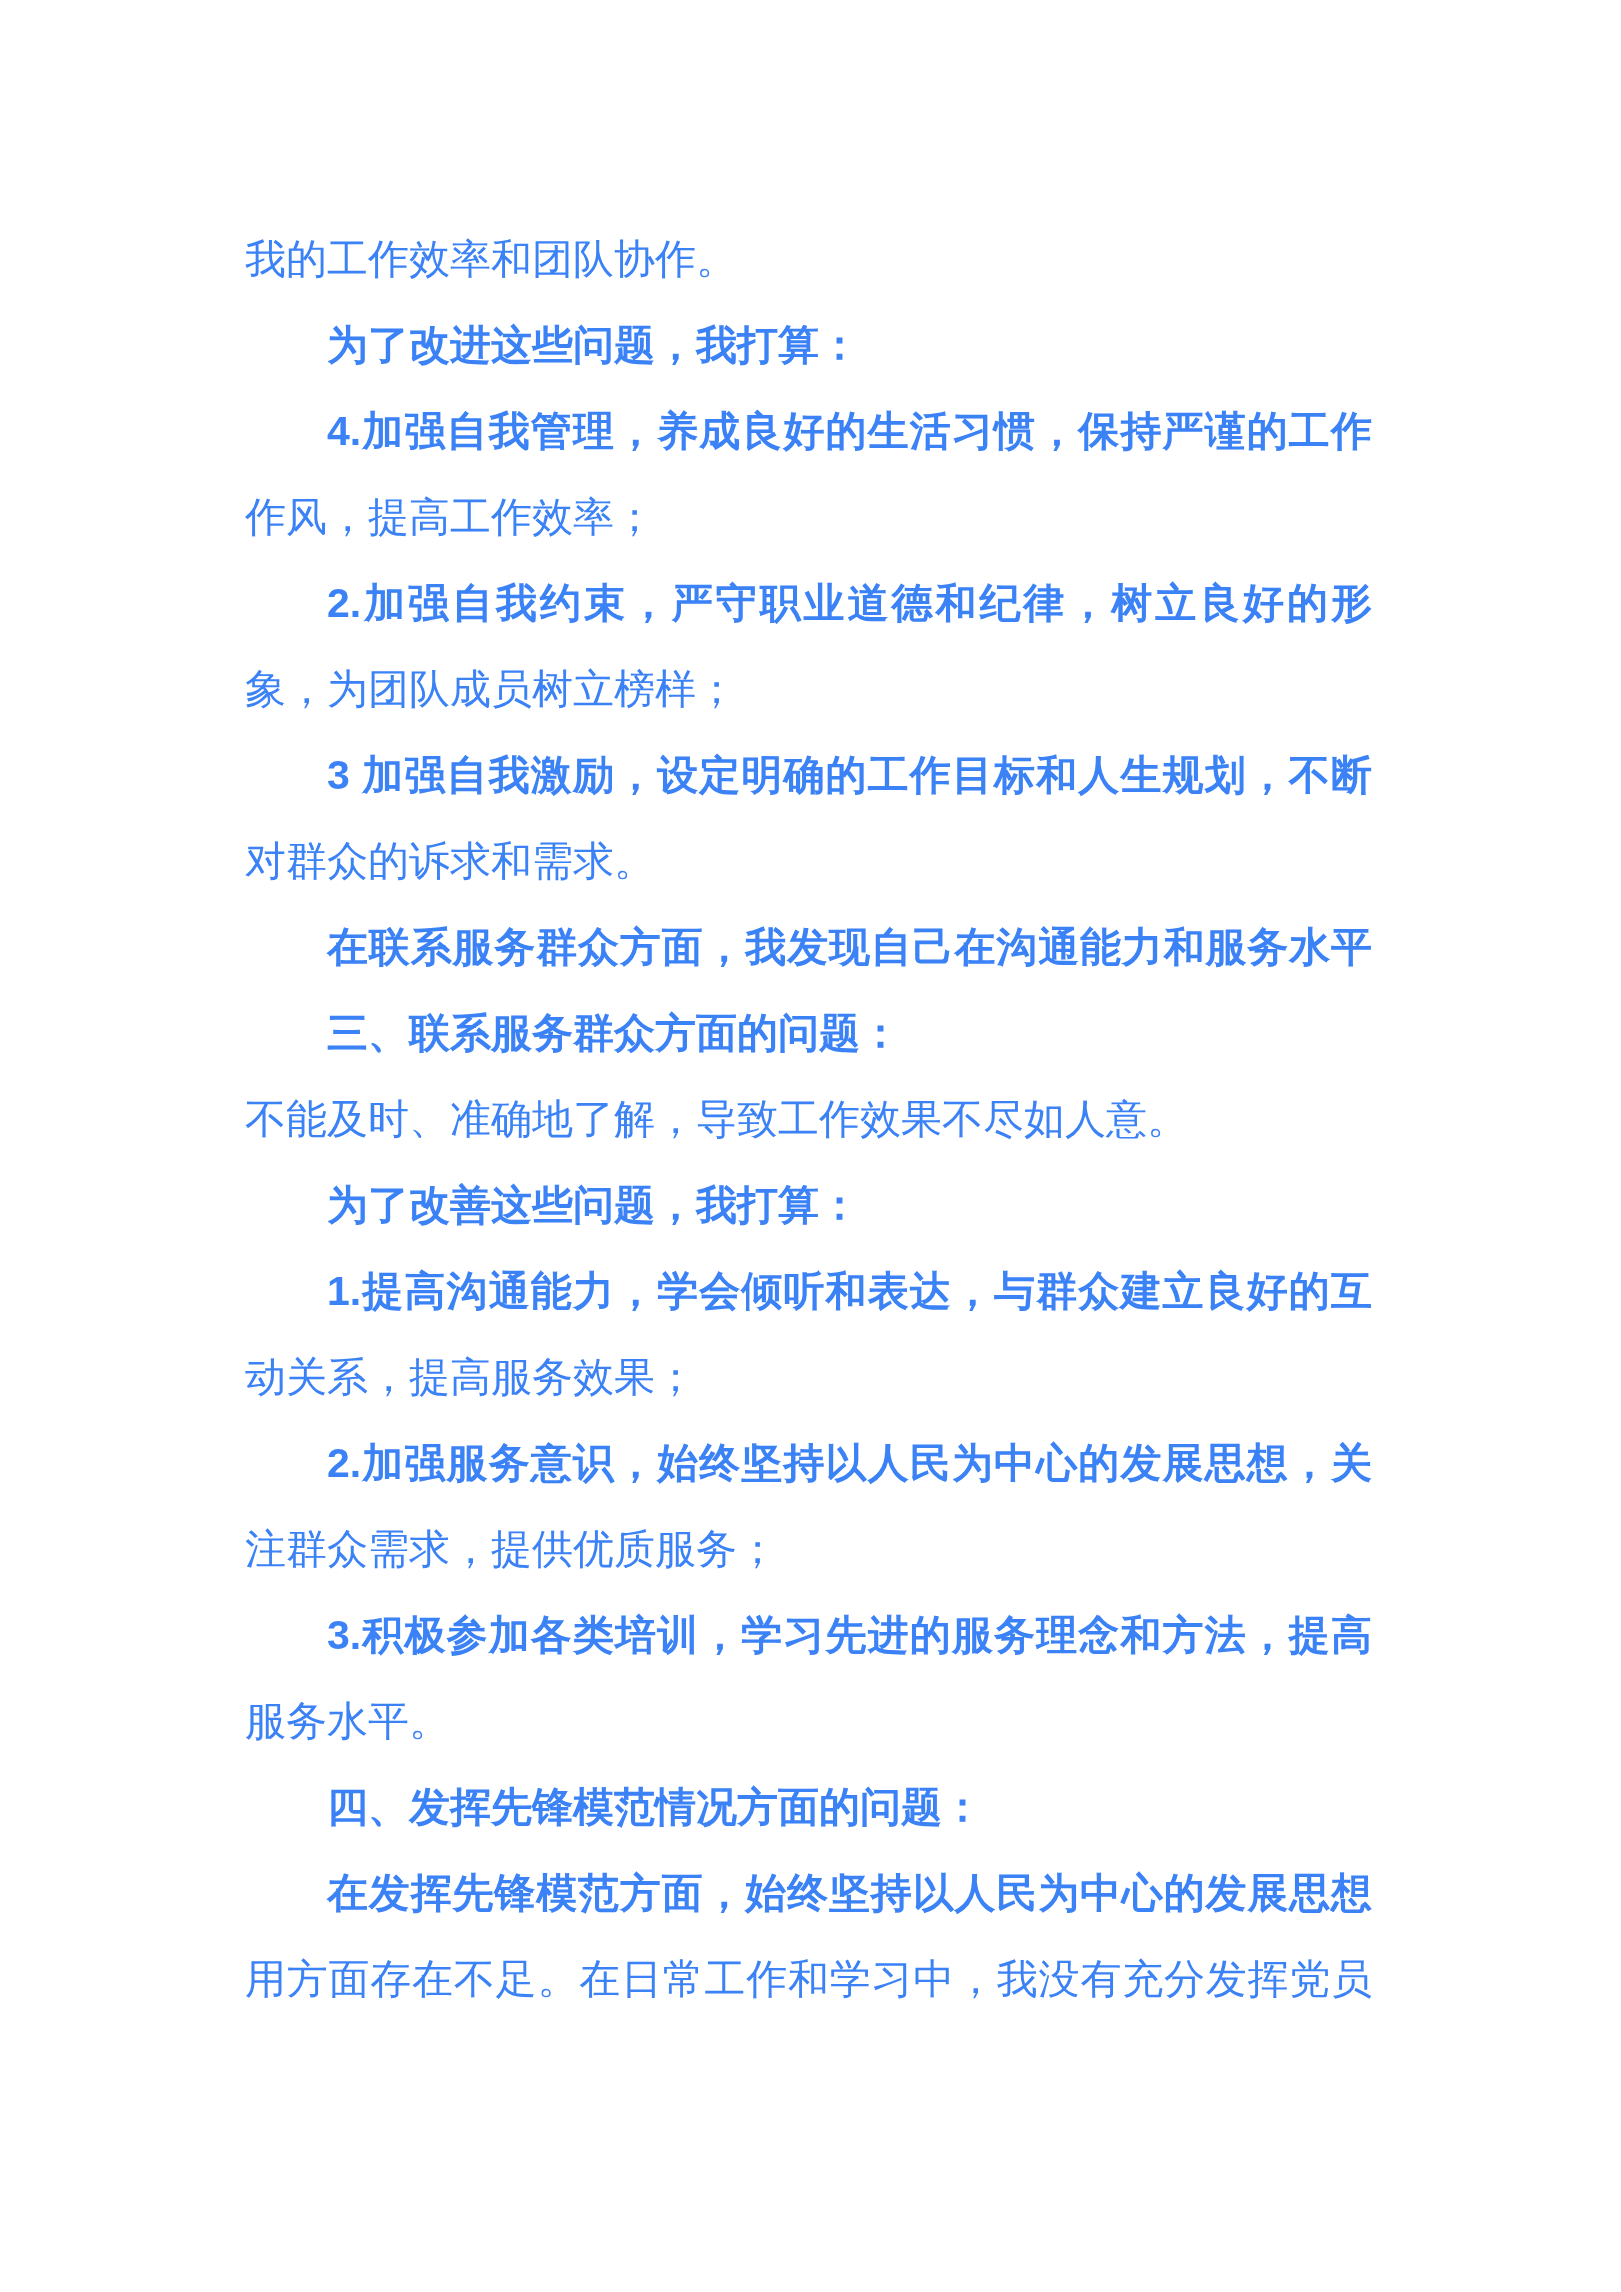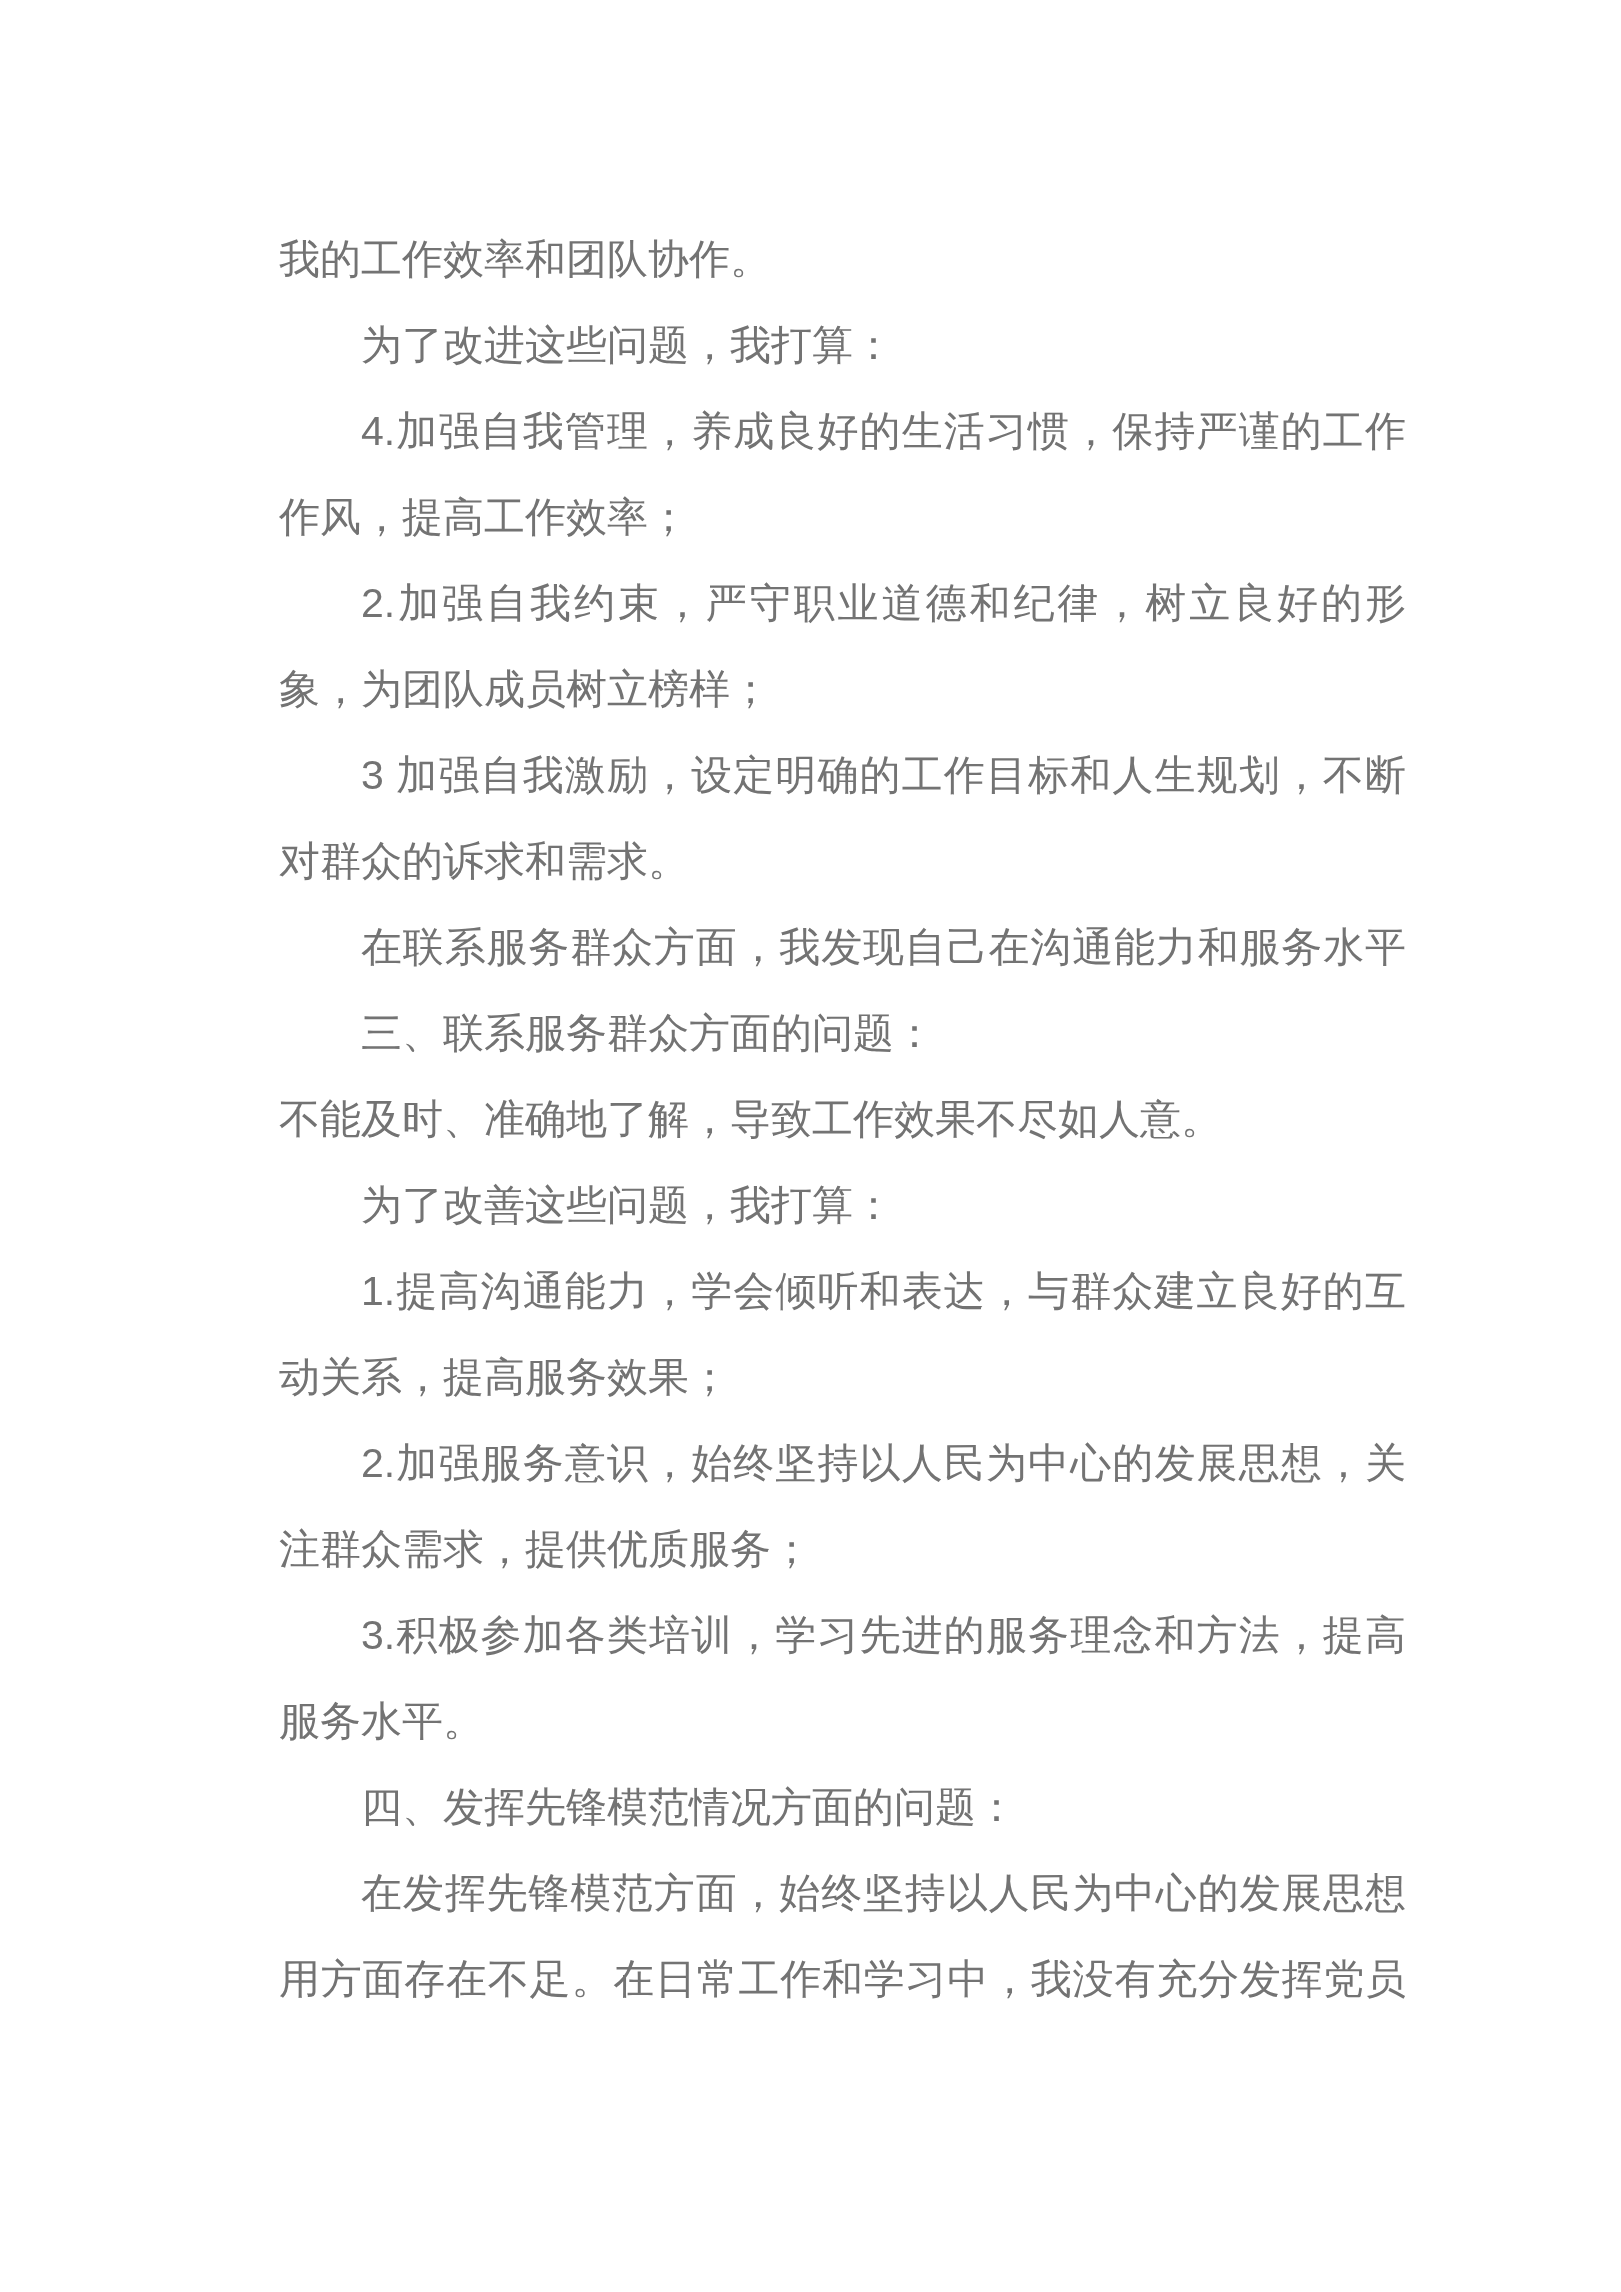--- a/index.html
+++ b/index.html
@@ -13,33 +13,33 @@
     height: 2293px;
     background: #ffffff;
     overflow: hidden;
     font-family: "Liberation Sans", sans-serif;
   }
   #doc {
     position: absolute;
     left: 245px;
     top: 216px;
     width: 1127px;
-    color: #737373;
-    margin-left: 34px;
+    color: #3b82f6;
   }
   .line {
     height: 86px;
     line-height: 86px;
     font-size: 41px;
     letter-spacing: 0;
     white-space: nowrap;
     text-align: left;
   }
   .line.indent {
     text-indent: 82px;
+    font-weight: bold;
   }
   .line.fill {
     white-space: normal;
     text-align: justify;
     text-align-last: justify;
   }
 </style>
 </head>
 <body>
 

